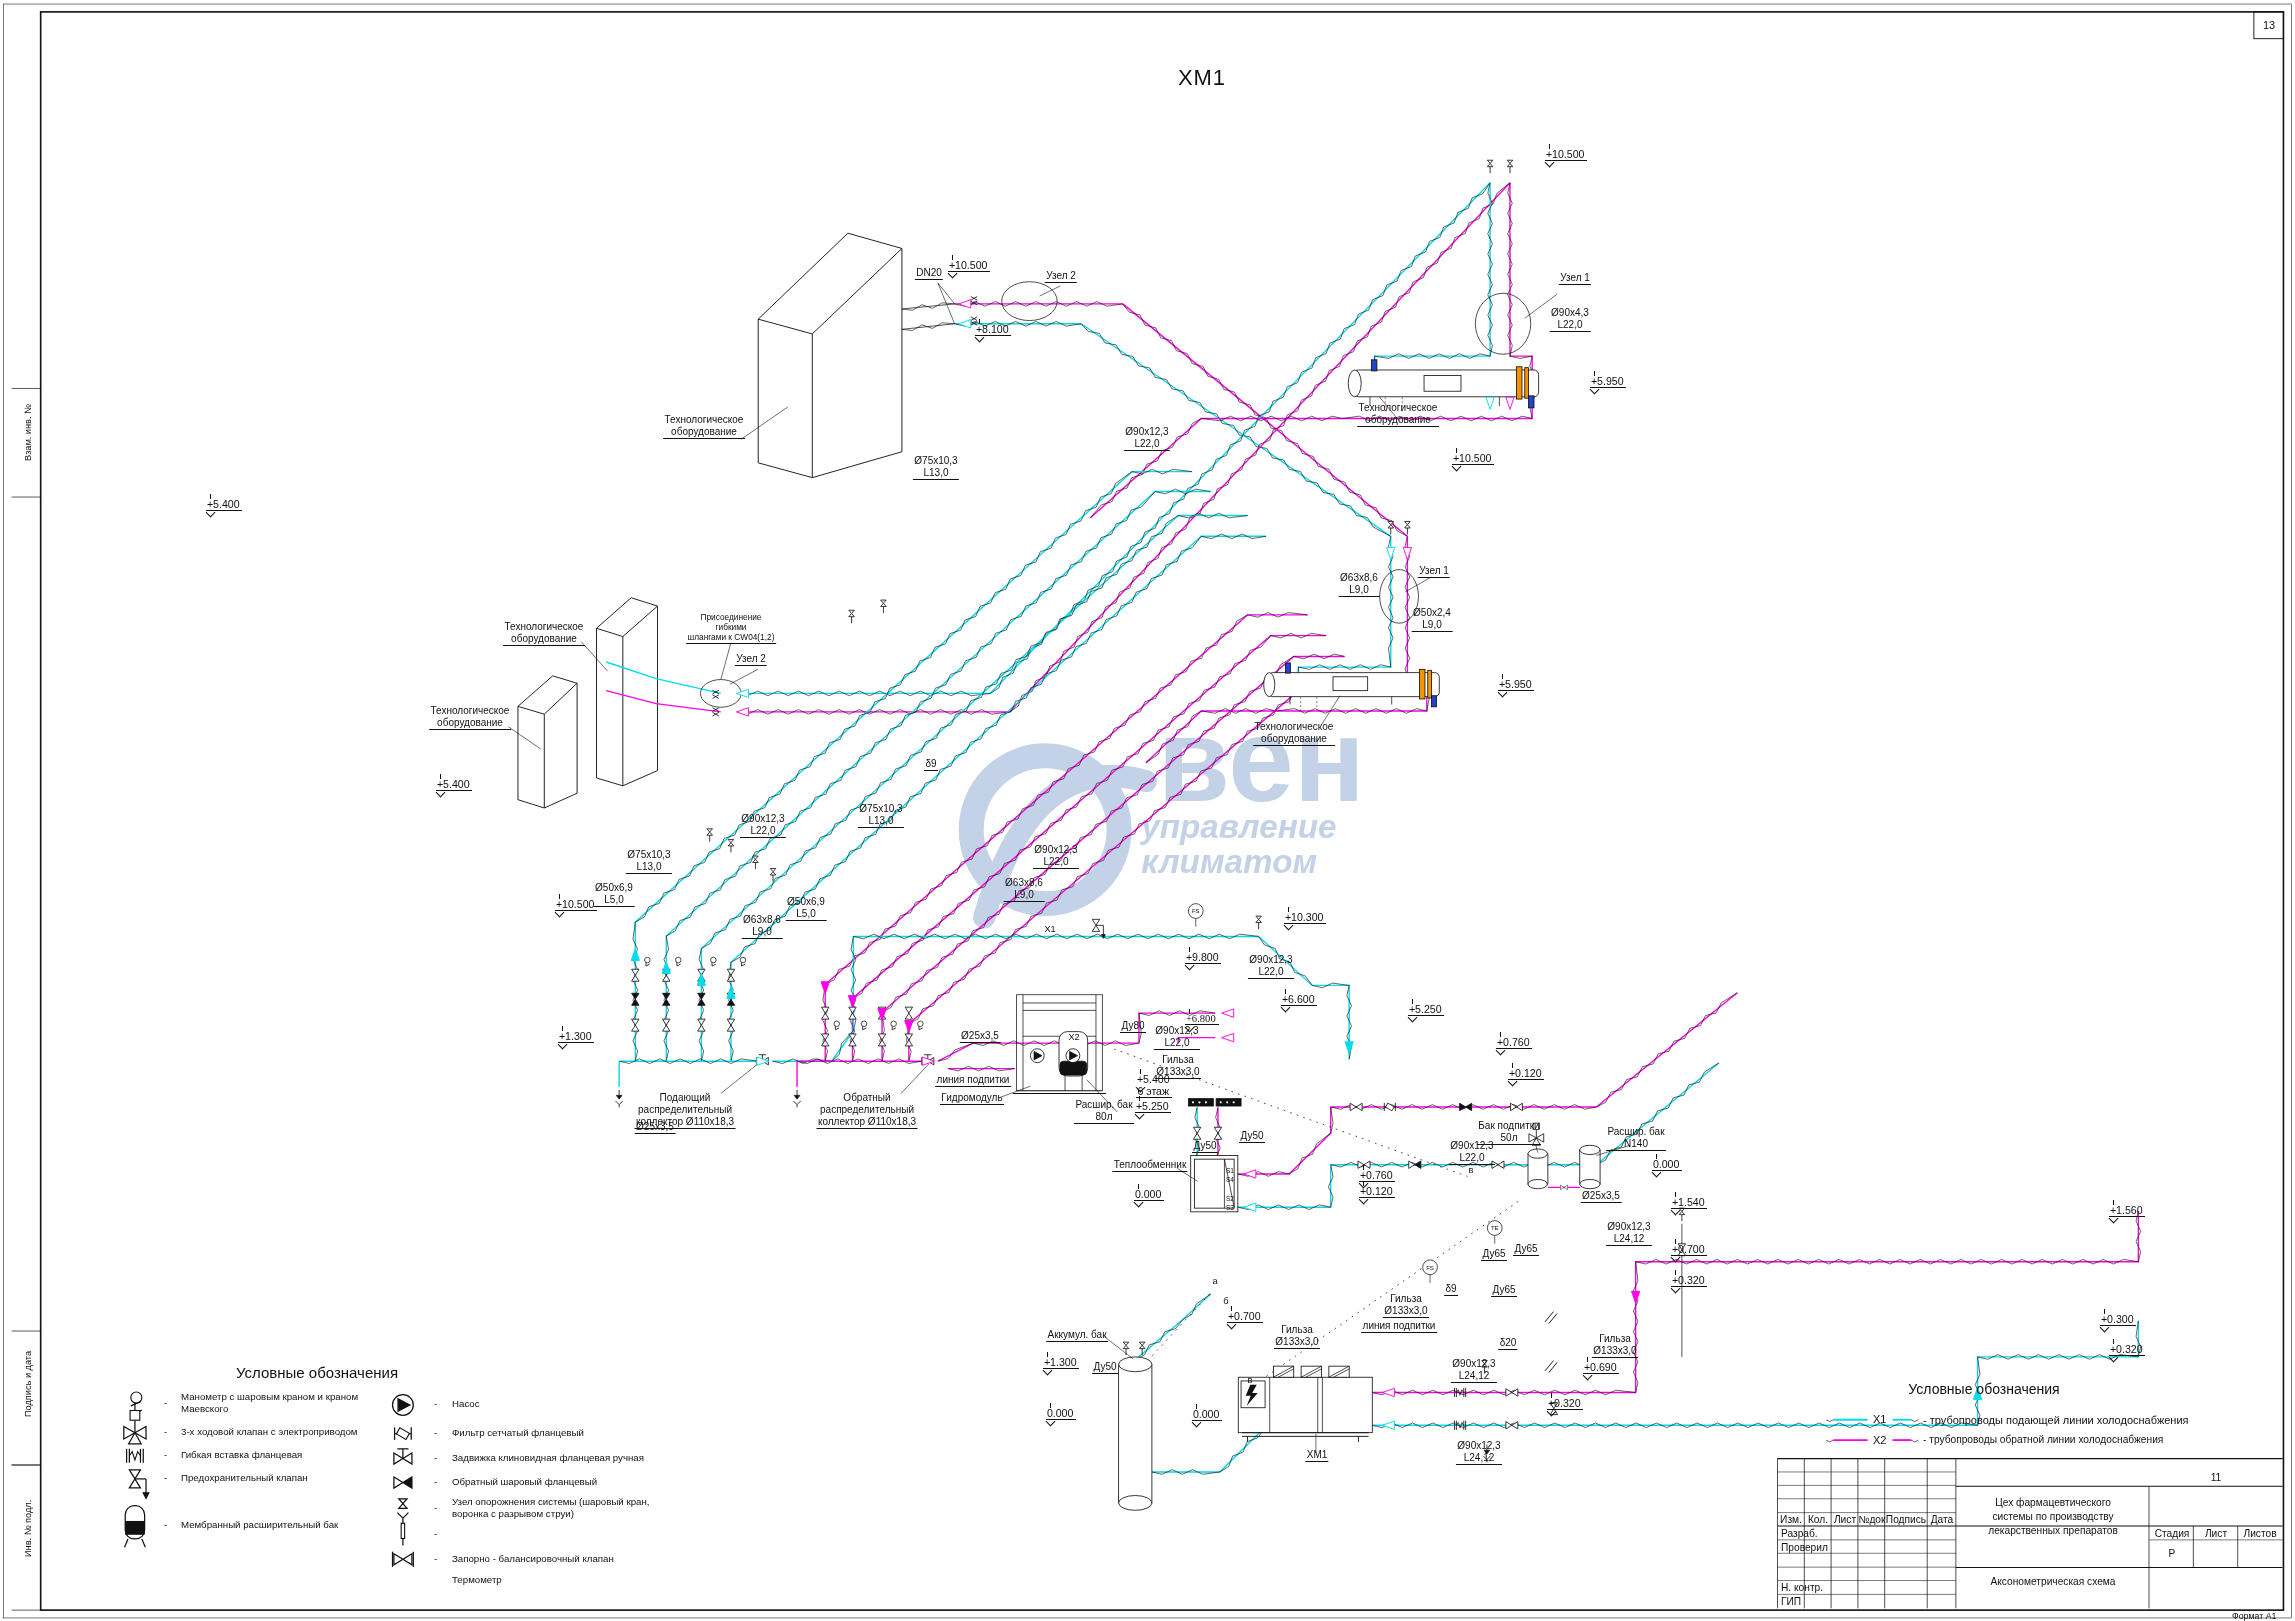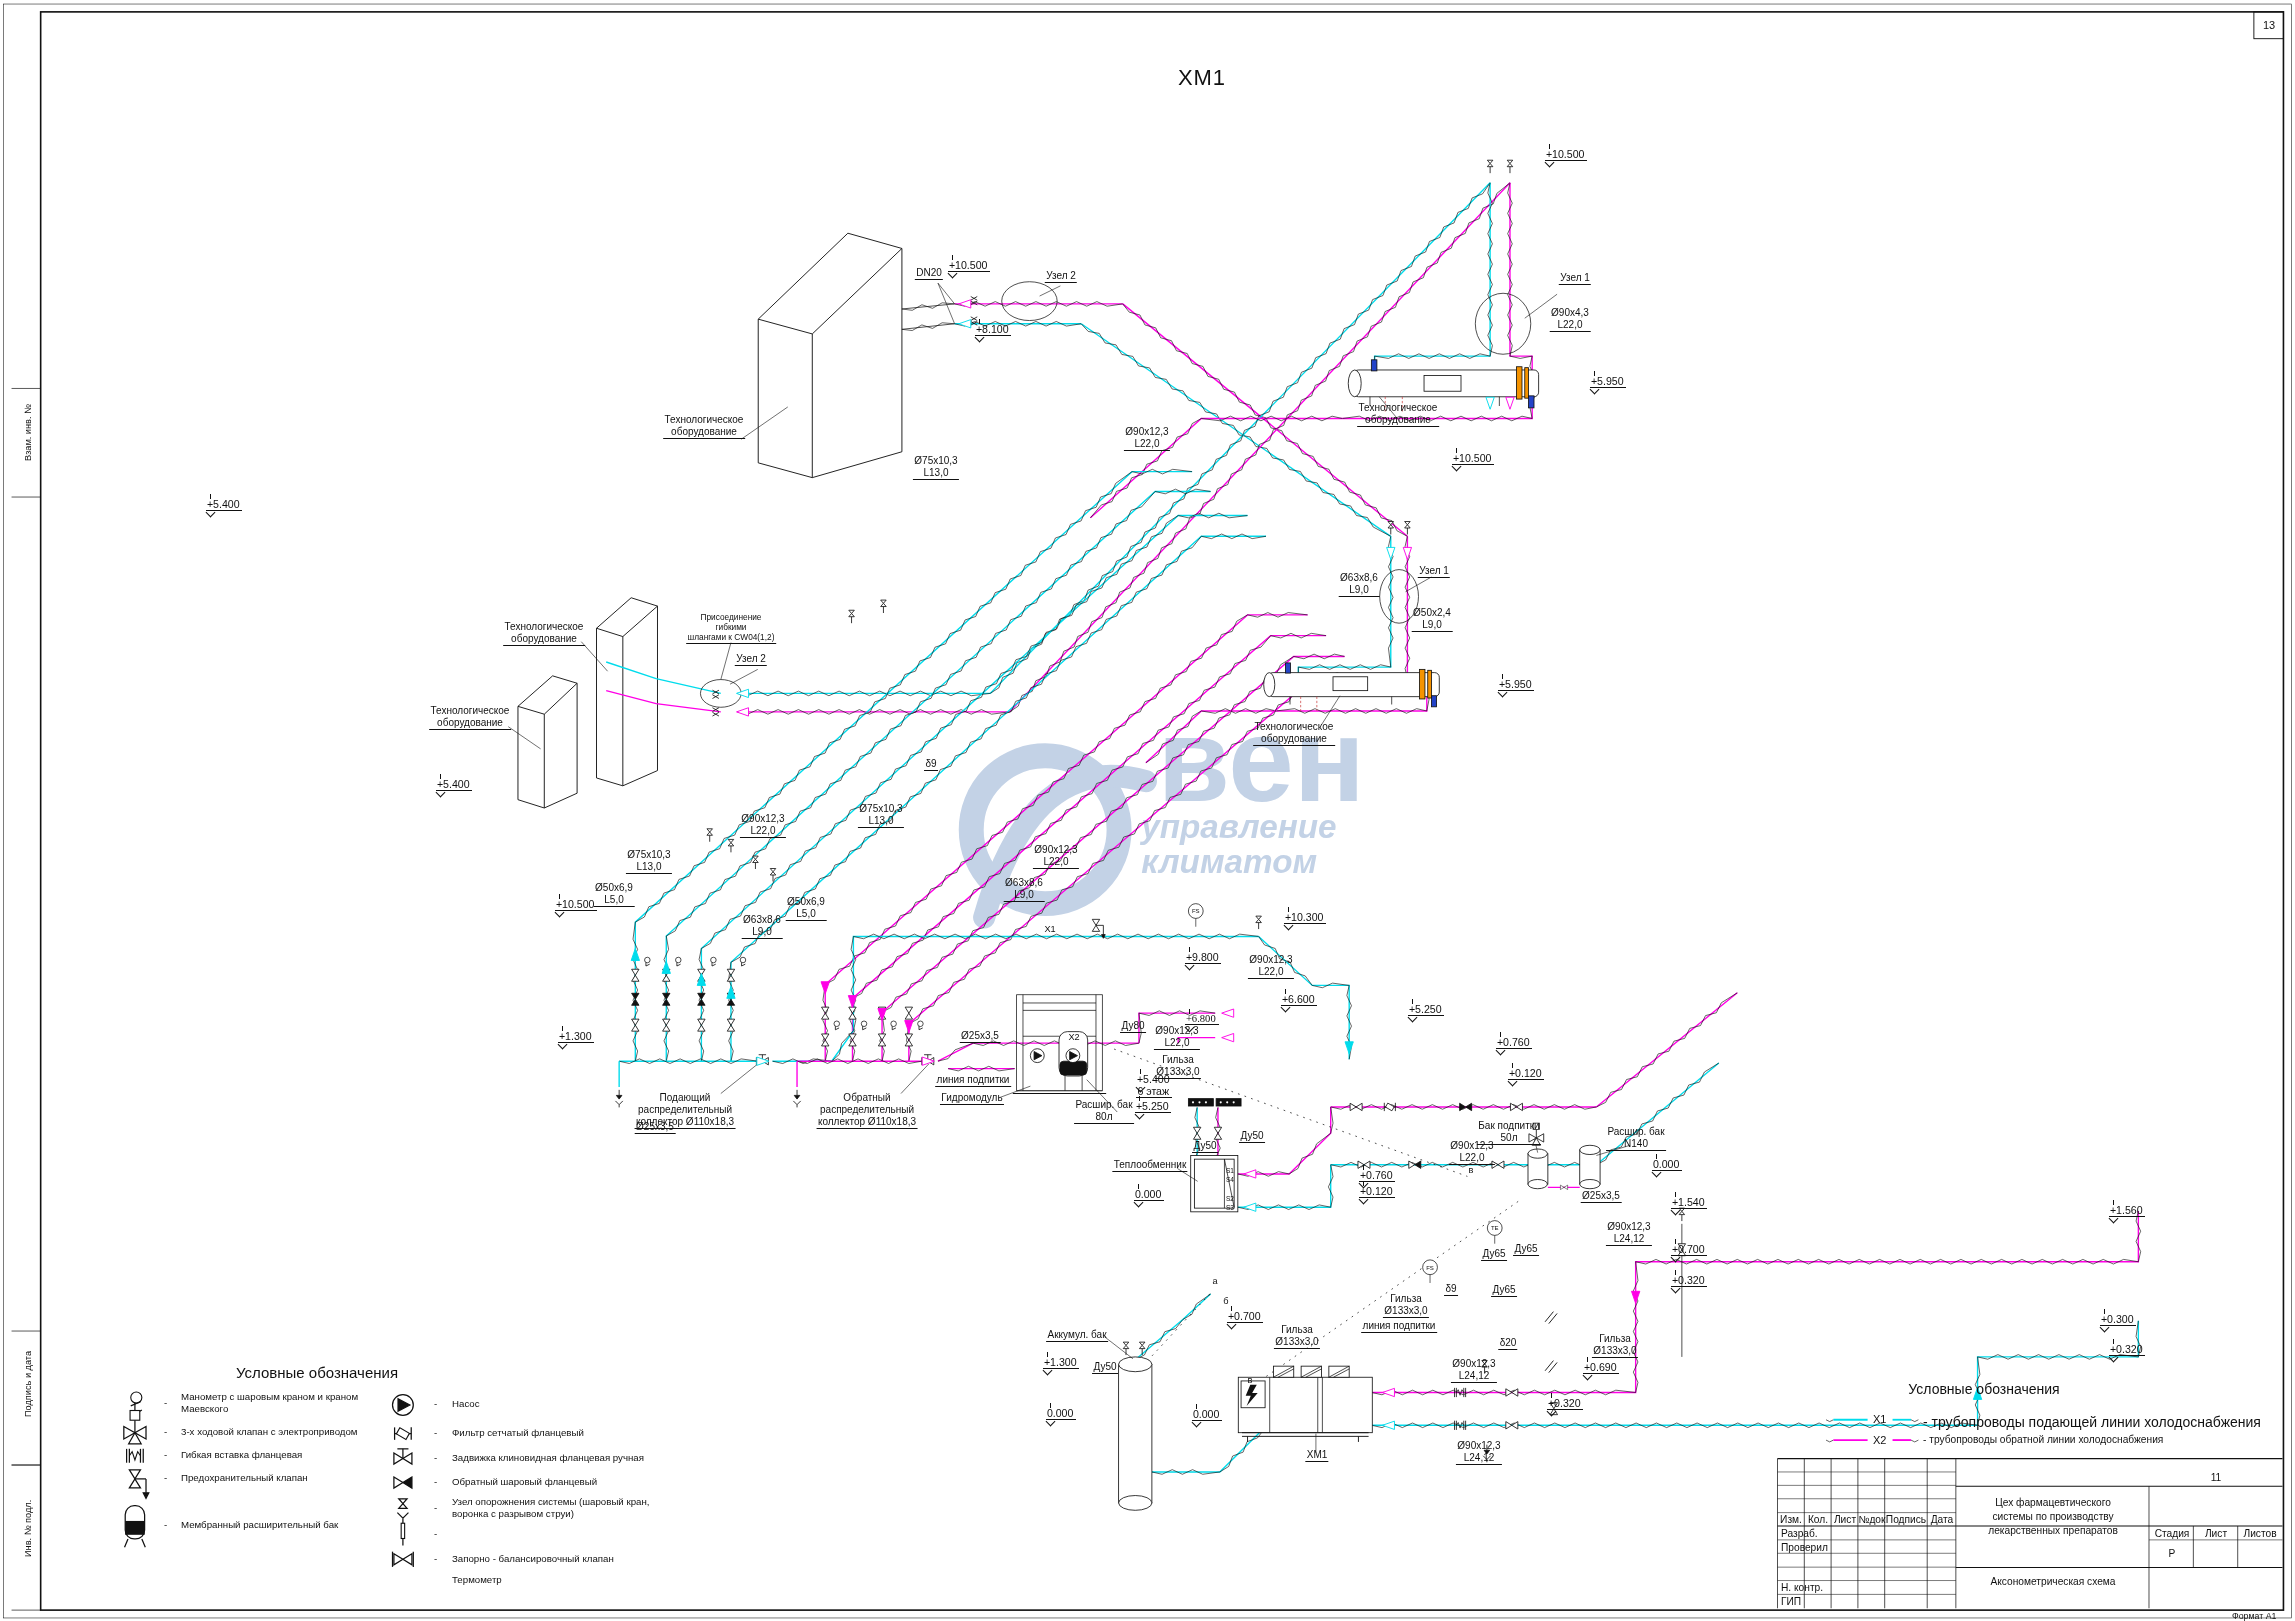--- a/index.html
+++ b/index.html
@@ -1180,21 +1180,21 @@
       </div>
       <div class="lbl leg-item" style="left: 434px; top: 1528px;">-</div>
       <div class="lbl leg-item" style="left: 452px; top: 1528px; margin-top: 46px;">
         <div>Термометр</div>
       </div>
       <div class="lbl leg-item" style="left: 434px; top: 1553px;">-</div>
       <div class="lbl leg-item" style="left: 452px; top: 1553px;">
         <div>Запорно - балансировочный клапан</div>
       </div>
       <div class="lbl" style="left: 1873px; top: 1413px; font-size: 11px;">X1</div>
-      <div class="lbl" style="left: 1923px; top: 1414px; font-size: 14px;">- трубопроводы подающей линии холодоснабжения</div>
+      <div class="lbl" style="left: 1923px; top: 1414px; font-size: 11px;">- трубопроводы подающей линии холодоснабжения</div>
       <div class="lbl" style="left: 1873px; top: 1434px; font-size: 11px;">X2</div>
       <div class="lbl" style="left: 1923px; top: 1434px; font-size: 10.2px;">- трубопроводы обратной линии холодоснабжения</div>
     </div>
   <div id="stamp-text">
       <div class="lbl tb tb-c" style="left: 1791px; top: 1514px;">Изм.</div>
       <div class="lbl tb tb-c" style="left: 1818px; top: 1514px;">Кол.</div>
       <div class="lbl tb tb-c" style="left: 1845px; top: 1514px;">Лист</div>
       <div class="lbl tb tb-c" style="left: 1872px; top: 1514px;">№док</div>
       <div class="lbl tb tb-c" style="left: 1906px; top: 1514px;">Подпись</div>
       <div class="lbl tb tb-c" style="left: 1942px; top: 1514px;">Дата</div>

